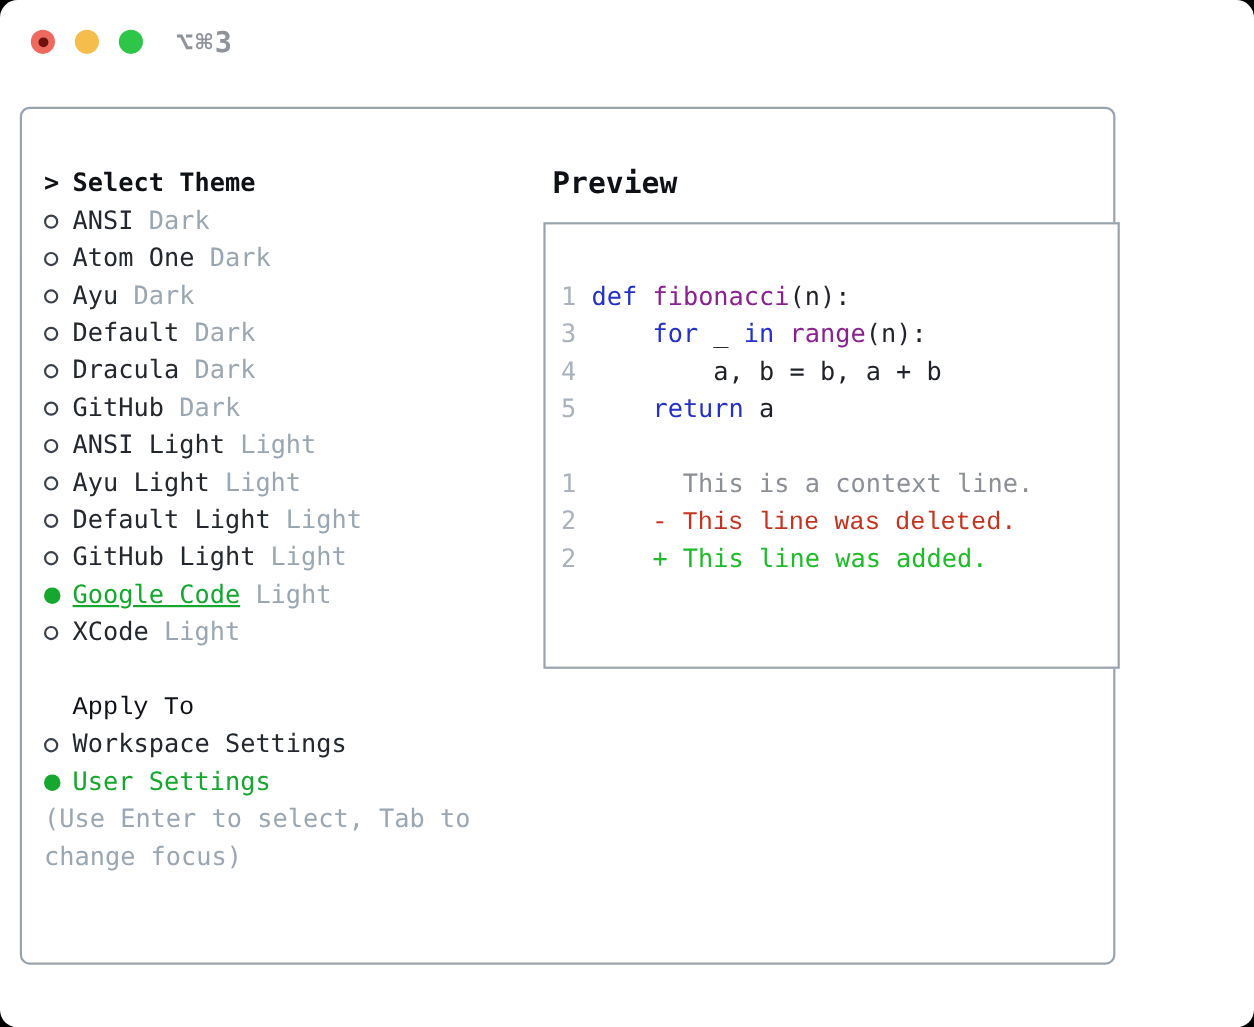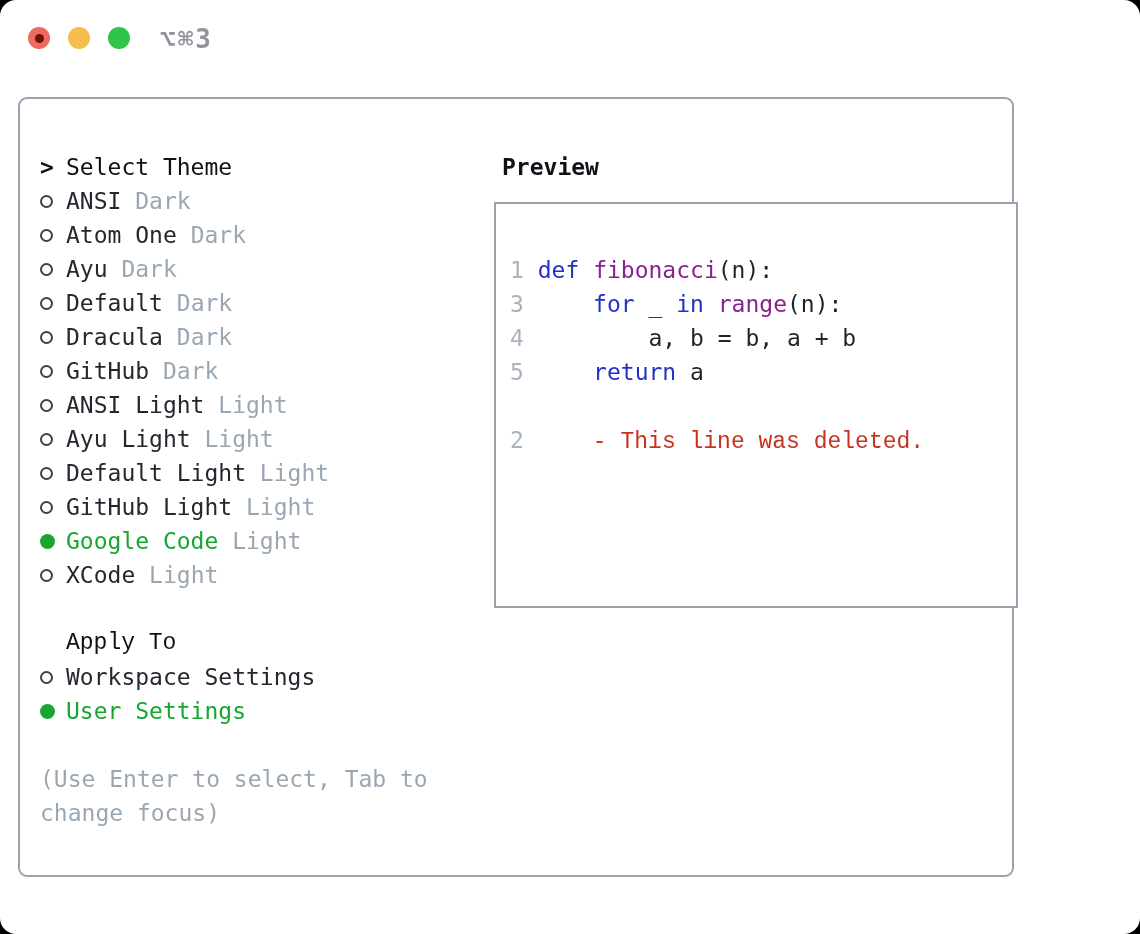--- a/index.html
+++ b/index.html
@@ -31,33 +31,33 @@
   
   .panel{position:absolute;left:18px;top:97px;width:996px;height:780px;
     border:2px solid var(--border);border-radius:9px;background:var(--bg);}
 
   
   .left-pane{position:absolute;left:20px;top:51px;width:450px;
     font-size:23px;color:var(--text);}
   .row{height:34px;display:flex;align-items:center;white-space:pre;}
   .marker{width:26px;flex:0 0 26px;display:flex;align-items:center;}
   .prompt{font-weight:bold;color:var(--header);font-size:23px;}
-  .htext{font-weight:normal;color:var(--header);}
+  .htext{font-weight:bold;color:var(--header);}
   .ring{width:13px;height:13px;border:2px solid var(--ring);border-radius:50%;}
   .dotfill{width:15px;height:15px;background:var(--accent-green);border-radius:50%;}
   .theme-name{color:var(--text);}
-  .theme-name.sel{color:var(--accent-green);}
+  .theme-name.sel{color:var(--accent-green);text-decoration:underline;}
   .variant{color:var(--muted);}
   .atext{color:var(--header);font-family:Liberation Mono, monospace;}
   .opt-label.sel{color:var(--accent-green);}
-  .help{margin-top:34px;color:var(--muted);line-height:34px;}
+  .help{color:var(--muted);line-height:34px;}
 
   
   .preview-title{position:absolute;left:482px;top:51px;height:34px;line-height:34px;
-    font-size:23px;font-weight:bold;color:var(--header);}
+    font-size:27px;font-weight:bold;color:var(--header);}
   .preview-box{position:absolute;left:474px;top:103px;width:524px;height:406px;
     border:2px solid var(--border);background:var(--bg);overflow:hidden;}
   #code{padding:49px 0 0 14px;}
   .cline{height:34px;line-height:34px;font-size:23px;white-space:pre;color:var(--pln);}
   .lnum{color:var(--lnum);}
   .c-kwd{color:var(--kwd);}
   .c-typ{color:var(--typ);}
   .c-lit{color:var(--lit);}
   .c-pln{color:var(--pln);}
   .c-ctx{color:var(--ctx);}
@@ -123,18 +123,20 @@
 
     <div class="preview-title">Preview</div>
 
     <div class="preview-box">
       <div id="code">
           <div class="cline"><span class="lnum">1</span><span class="ctok c-pln"> </span><span class="ctok c-kwd">def</span><span class="ctok c-pln"> </span><span class="ctok c-typ">fibonacci</span><span class="ctok c-pln">(n):</span></div>
           <div class="cline"><span class="lnum">3</span><span class="ctok c-pln">     </span><span class="ctok c-kwd">for</span><span class="ctok c-pln"> _ </span><span class="ctok c-kwd">in</span><span class="ctok c-pln"> </span><span class="ctok c-typ">range</span><span class="ctok c-pln">(n):</span></div>
           <div class="cline"><span class="lnum">4</span><span class="ctok c-pln">         a, b = b, a + b</span></div>
           <div class="cline"><span class="lnum">5</span><span class="ctok c-pln">     </span><span class="ctok c-kwd">return</span><span class="ctok c-pln"> a</span></div>
           <div class="cline"><span class="lnum"></span></div>
+          <div class="cline"><span class="lnum">1</span><span class="ctok c-ctx">       This is a context line.</span></div>
           <div class="cline"><span class="lnum">2</span><span class="ctok c-del">     - This line was deleted.</span></div>
+          <div class="cline"><span class="lnum">2</span><span class="ctok c-add">     + This line was added.</span></div>
         </div>
     </div>
 
   </div>
 </div>
 
 </body></html>

